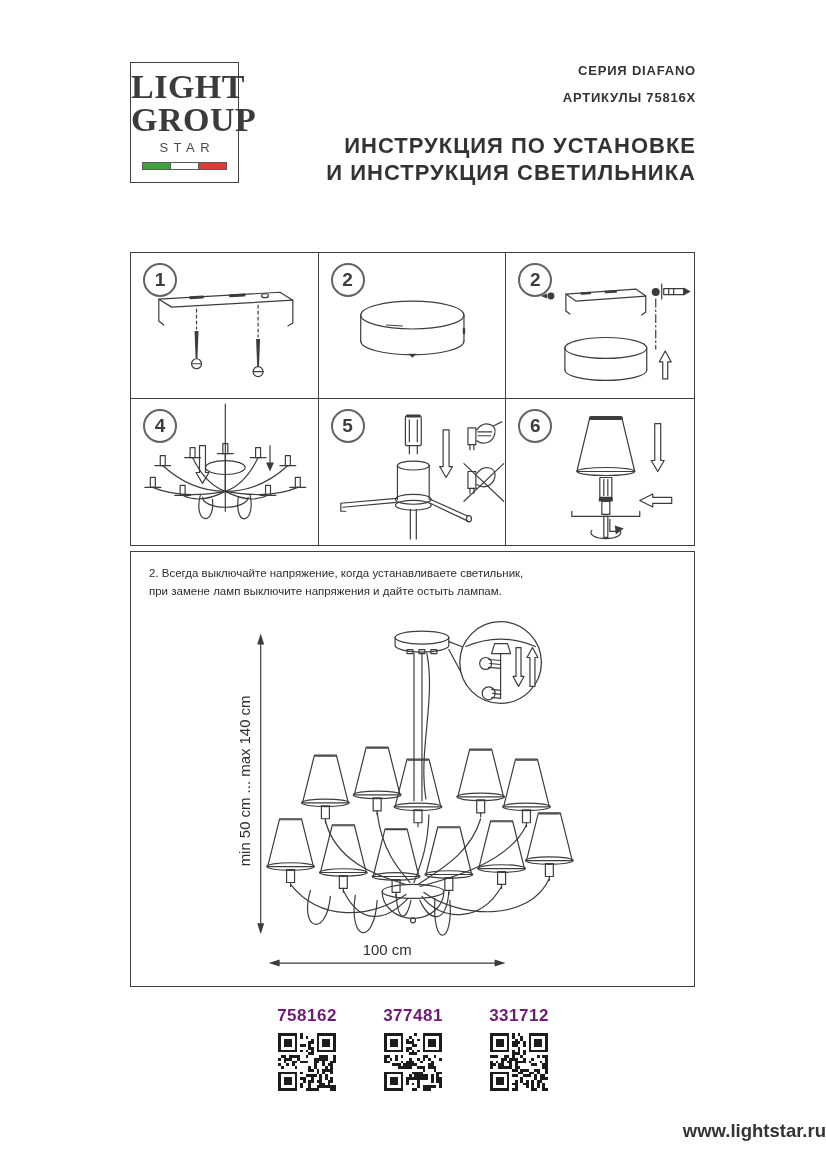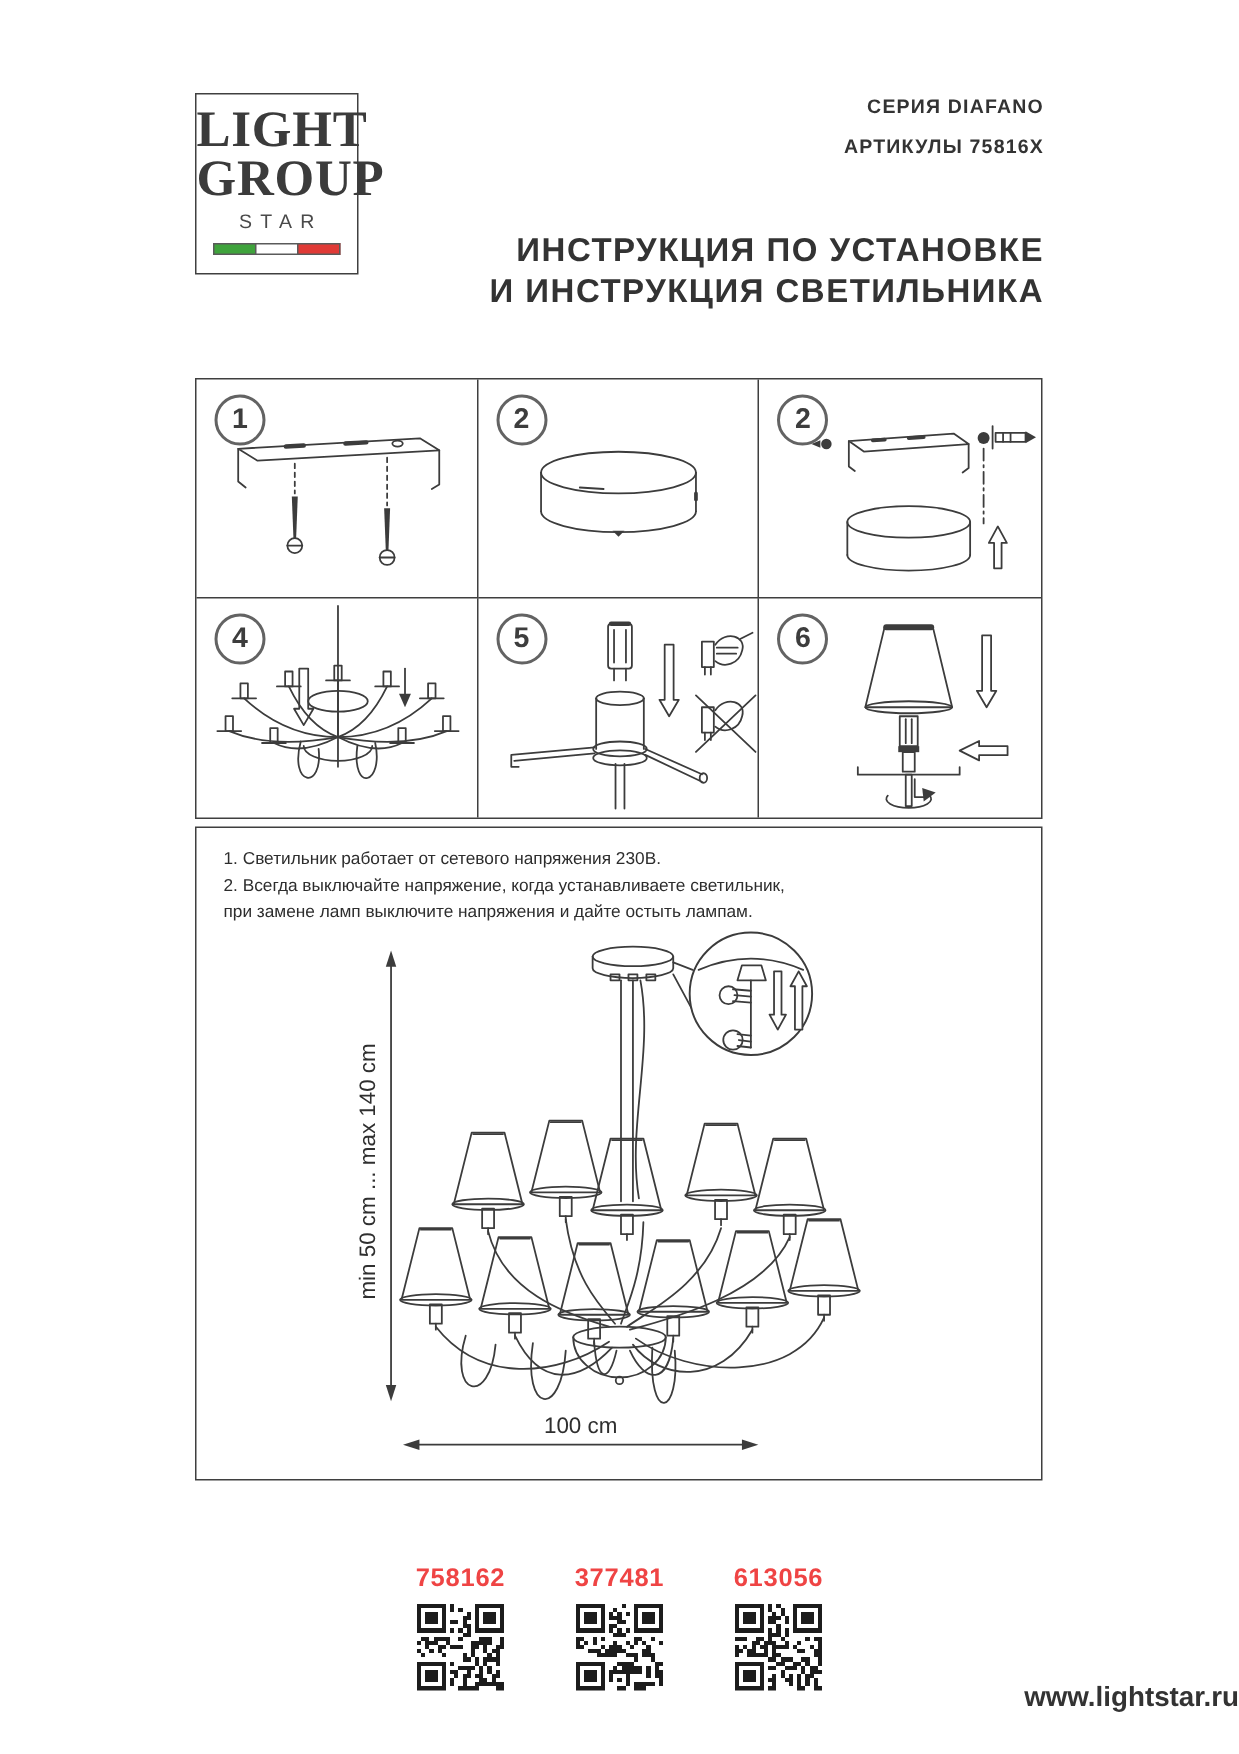--- a/index.html
+++ b/index.html
@@ -13,21 +13,21 @@
         font-size:34px;line-height:33px;color:#3b3b3b;letter-spacing:0.5px;}
   .logo-light{margin-top:7px;}
   .logo-group{margin-top:4px;font-size:13px;letter-spacing:5.5px;text-indent:5.5px;color:#4a4a4a;}
   .logo-flag{display:flex;width:86px;height:8px;margin:7px auto 0;}
   .logo-flag span{flex:1;border:1px solid #5a5a5a;border-right-width:0;box-sizing:border-box;}
   .logo-flag span:last-child{border-right-width:1px;}
 
   
   .header{position:absolute;top:57px;right:130px;text-align:right;color:#333;}
   .hdr-line{font-size:13px;font-weight:bold;letter-spacing:0.8px;line-height:27px;}
-  .main-title{margin-top:42px;font-size:22px;font-weight:bold;letter-spacing:1px;line-height:27px;}
+  .main-title{margin-top:21px;font-size:22px;font-weight:bold;letter-spacing:1px;line-height:27px;}
 
   
   .steps{position:absolute;left:130px;top:252px;width:565px;height:294px;
          display:grid;grid-template-columns:repeat(3,1fr);grid-template-rows:repeat(2,1fr);
          border:1.5px solid #3f3f3f;box-sizing:border-box;}
   .cell{position:relative;border-right:1.5px solid #3f3f3f;border-bottom:1.5px solid #3f3f3f;box-sizing:border-box;}
   .cell:nth-child(3n){border-right:none;}
   .cell:nth-child(n+4){border-bottom:none;}
   .badge{position:absolute;left:12px;top:10px;width:34px;height:34px;border:2px solid #636363;
          border-radius:50%;display:flex;align-items:center;justify-content:center;
@@ -42,21 +42,21 @@
 
   
   .art{stroke:#3c3c3c;stroke-width:1.2;fill:none;stroke-linecap:round;stroke-linejoin:round;}
   .ink{fill:#3c3c3c;stroke:none;}
   .oarr{fill:#ffffff;stroke:#3c3c3c;stroke-width:1.2;stroke-linejoin:round;}
   .dimtext{font-family:"Liberation Sans",sans-serif;font-size:15px;fill:#2f2f2f;stroke:none;}
 
   
   .products{position:absolute;left:0;top:1006px;width:100%;display:flex;justify-content:center;gap:44px;}
   .product{width:62px;text-align:center;}
-  .article{font-size:17px;font-weight:bold;color:#ef4444;margin-bottom:7px;letter-spacing:0.5px;margin-top:36px;}
+  .article{font-size:17px;font-weight:bold;color:#701a75;margin-bottom:7px;letter-spacing:0.5px;}
   .qr{width:58px;height:58px;margin:0 auto;}
   .footer{position:absolute;left:0;top:1120px;width:100%;text-align:right;
           font-size:18.5px;font-weight:bold;color:#333;}
 </style>
 </head>
 <body>
 
 <div class="page">
 
   <div class="logo">
@@ -276,21 +276,20 @@
           <path class="art" d="M86,131 A15,6 0 1 0 114,131"></path>
           <polygon class="ink" points="118,129 109,126 110,135"></polygon>
           <path class="art" d="M104,120 L104,132 L110,132"></path>
         </g>
       </svg>
     </div>
   </div>
 
   <div class="panel">
     <div class="notes">
-      <div>1. Светильник работает от сетевого напряжения 230В.</div>
       <div>2. Всегда выключайте напряжение, когда устанавливаете светильник,</div>
       <div>при замене ламп выключите напряжения и дайте остыть лампам.</div>
     </div>
 
     <svg class="diagram" viewBox="0 0 565 436">
 
       <g>
         <line class="art" x1="130" y1="86" x2="130" y2="380"></line>
         <polygon class="ink" points="130,82 126.5,93 133.5,93"></polygon>
         <polygon class="ink" points="130,384 126.5,373 133.5,373"></polygon>
@@ -819,21 +818,21 @@
             <rect x="5" y="20" width="1" height="1"></rect>
             <rect x="6" y="20" width="1" height="1"></rect>
             <rect x="10" y="20" width="1" height="1"></rect>
             <rect x="11" y="20" width="1" height="1"></rect>
             <rect x="14" y="20" width="1" height="1"></rect>
             <rect x="15" y="20" width="1" height="1"></rect>
             <rect x="16" y="20" width="1" height="1"></rect>
           </svg></div>
     </div>
     <div class="product">
-      <div class="article">613056</div>
+      <div class="article">331712</div>
       <div class="qr"><svg viewBox="0 0 21 21" width="58" height="58" shape-rendering="crispEdges" fill="#1c1c1c">
             <rect width="21" height="21" fill="#fff"></rect>
             <rect x="0" y="0" width="1" height="1"></rect>
             <rect x="1" y="0" width="1" height="1"></rect>
             <rect x="2" y="0" width="1" height="1"></rect>
             <rect x="3" y="0" width="1" height="1"></rect>
             <rect x="4" y="0" width="1" height="1"></rect>
             <rect x="5" y="0" width="1" height="1"></rect>
             <rect x="6" y="0" width="1" height="1"></rect>
             <rect x="8" y="0" width="1" height="1"></rect>

